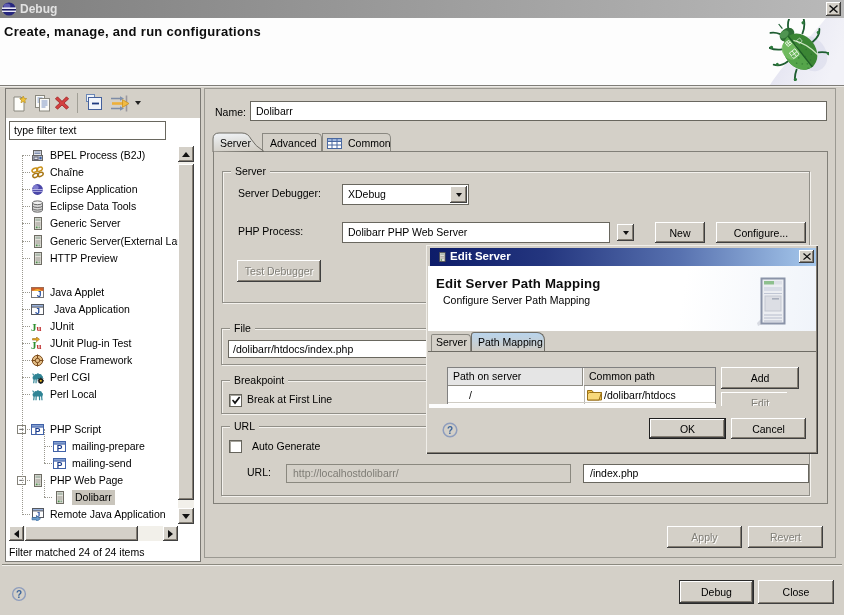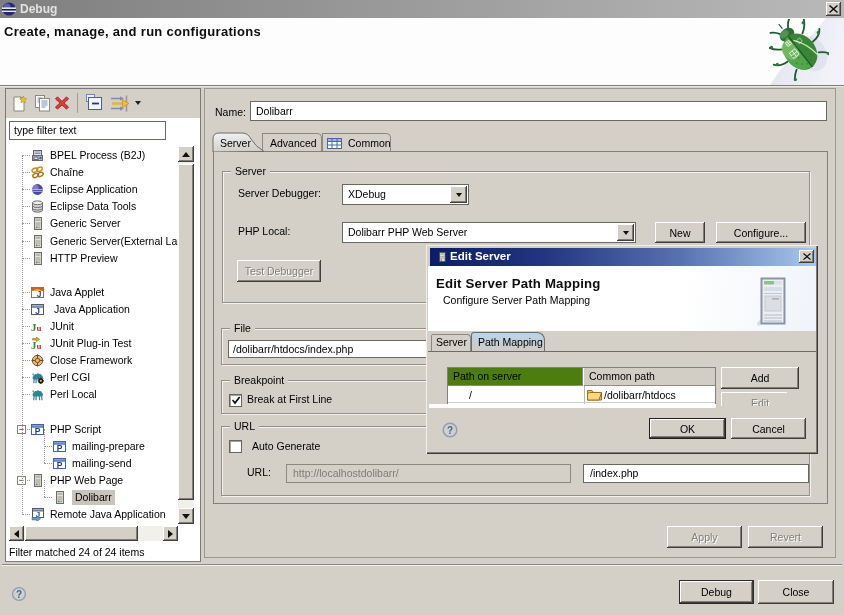--- a/index.html
+++ b/index.html
@@ -410,22 +410,22 @@
 <div id="rc">
 
   <div class="grp" style="left:222px;top:171px;width:588px;height:132px">
       <span class="gl">Server</span>
     </div>
   <div class="ab" style="left:238px;top:187px">Server Debugger:</div>
   <div class="tf" style="left:342px;top:184px;width:127px;height:21px;padding-left:5px;line-height:19px">XDebug</div>
   <div class="sbtn" style="left:450px;top:186px;width:17px;height:17px">
       <span class="arw" style="border-left:3.5px solid transparent;border-right:3.5px solid transparent;border-top:4px solid #111"></span>
     </div>
-  <div class="ab" style="left:238px;top:225px">PHP Local:</div>
-  <div class="tf" style="left:342px;top:222px;width:294px;height:21px;padding-left:5px;line-height:19px">Dolibarr PHP Web Server</div>
+  <div class="ab" style="left:238px;top:225px">PHP Process:</div>
+  <div class="tf" style="left:342px;top:222px;width:268px;height:21px;padding-left:5px;line-height:19px">Dolibarr PHP Web Server</div>
   <div class="sbtn" style="left:617px;top:224px;width:17px;height:17px">
       <span class="arw" style="border-left:3.5px solid transparent;border-right:3.5px solid transparent;border-top:4px solid #111"></span>
     </div>
   <div class="b3" style="left:655px;top:222px;width:50px;height:21px">New</div>
   <div class="b3" style="left:716px;top:222px;width:90px;height:21px">Configure...</div>
   <div class="b3 dis" style="left:237px;top:260px;width:84px;height:22px">Test Debugger</div>
 
   <div class="grp" style="left:221px;top:328px;width:589px;height:37px">
       <span class="gl">File</span>
     </div>
@@ -482,21 +482,21 @@
     </svg>
   </div>
 
   <div class="ab" style="left:431px;top:334px;width:40px;height:17px;background:#d4d0c8;border:1px solid #8a8881;border-bottom:none;border-radius:2px 4px 0 0"></div>
   <div class="ab" style="left:436px;top:336px">Server</div>
   <div class="ab" style="left:471px;top:332px;width:74px;height:19px;background:linear-gradient(180deg,#b9d4ec,#cfcbc3);border:1px solid #6e6c65;border-bottom:none;border-radius:3px 8px 0 0"></div>
   <div class="ab" style="left:478px;top:336px">Path Mapping</div>
   <div class="ab" style="left:428px;top:351px;width:388px;height:1px;background:#6e6c65"></div>
 
   <div class="ab" style="left:447px;top:367px;width:269px;height:40px;background:#fff;border:1px solid #808080">
-    <div class="ab" style="left:0;top:0;width:135px;height:18px;background:#4d7c0f;border-right:1px solid #8e8c85;border-bottom:1px solid #8e8c85;line-height:17px;padding-left:5px">Path on server</div>
+    <div class="ab" style="left:0;top:0;width:135px;height:18px;background:#e5e5e5;border-right:1px solid #8e8c85;border-bottom:1px solid #8e8c85;line-height:17px;padding-left:5px">Path on server</div>
     <div class="ab" style="left:136px;top:0;width:131px;height:18px;background:#d2cec6;border-bottom:1px solid #8e8c85;line-height:17px;padding-left:5px">Common path</div>
     <div class="ab" style="left:0;top:18px;width:1px;height:22px;background:#b8b6af;left:136px"></div>
     <div class="ab" style="left:0;top:34px;width:267px;height:1px;background:#cfccc4"></div>
     <div class="ab" style="left:21px;top:21px">/</div>
     <svg class="ab" style="left:139px;top:21px" width="15" height="12" viewBox="0 0 15 12">
       <path d="M0.5 1.5 h4.5 l1.5 2 h8 v7.5 h-14 z" fill="#f2c24a" stroke="#9a7016"></path>
       <path d="M0.5 4.8 l2 -1.3 h12 l-2.5 7.5 h-11.5 z" fill="#f8d87a" stroke="#9a7016"></path>
     </svg>
     <div class="ab" style="left:156px;top:21px">/dolibarr/htdocs</div>
   </div>

